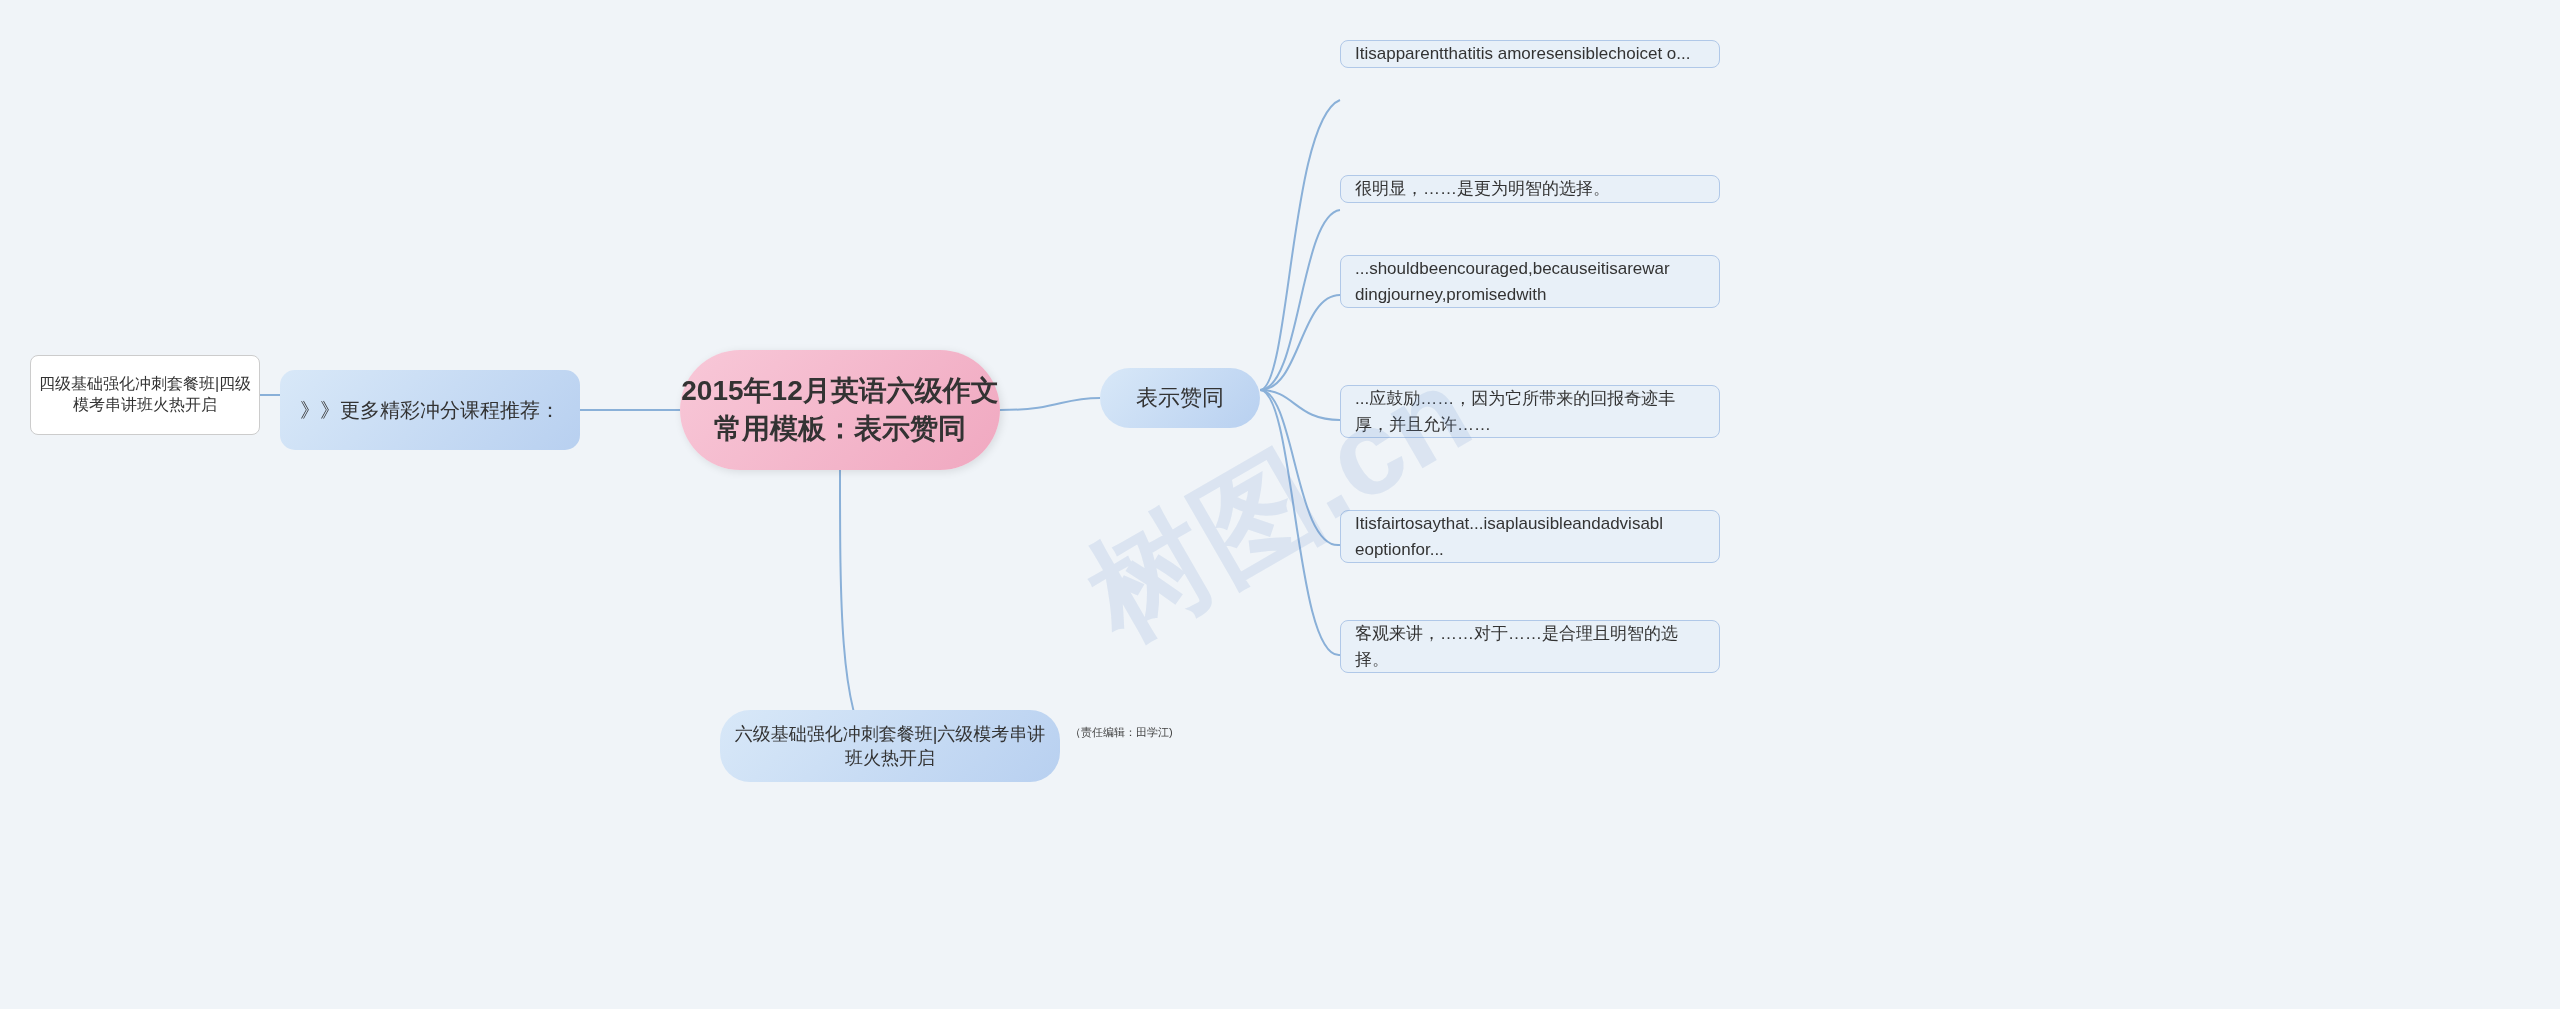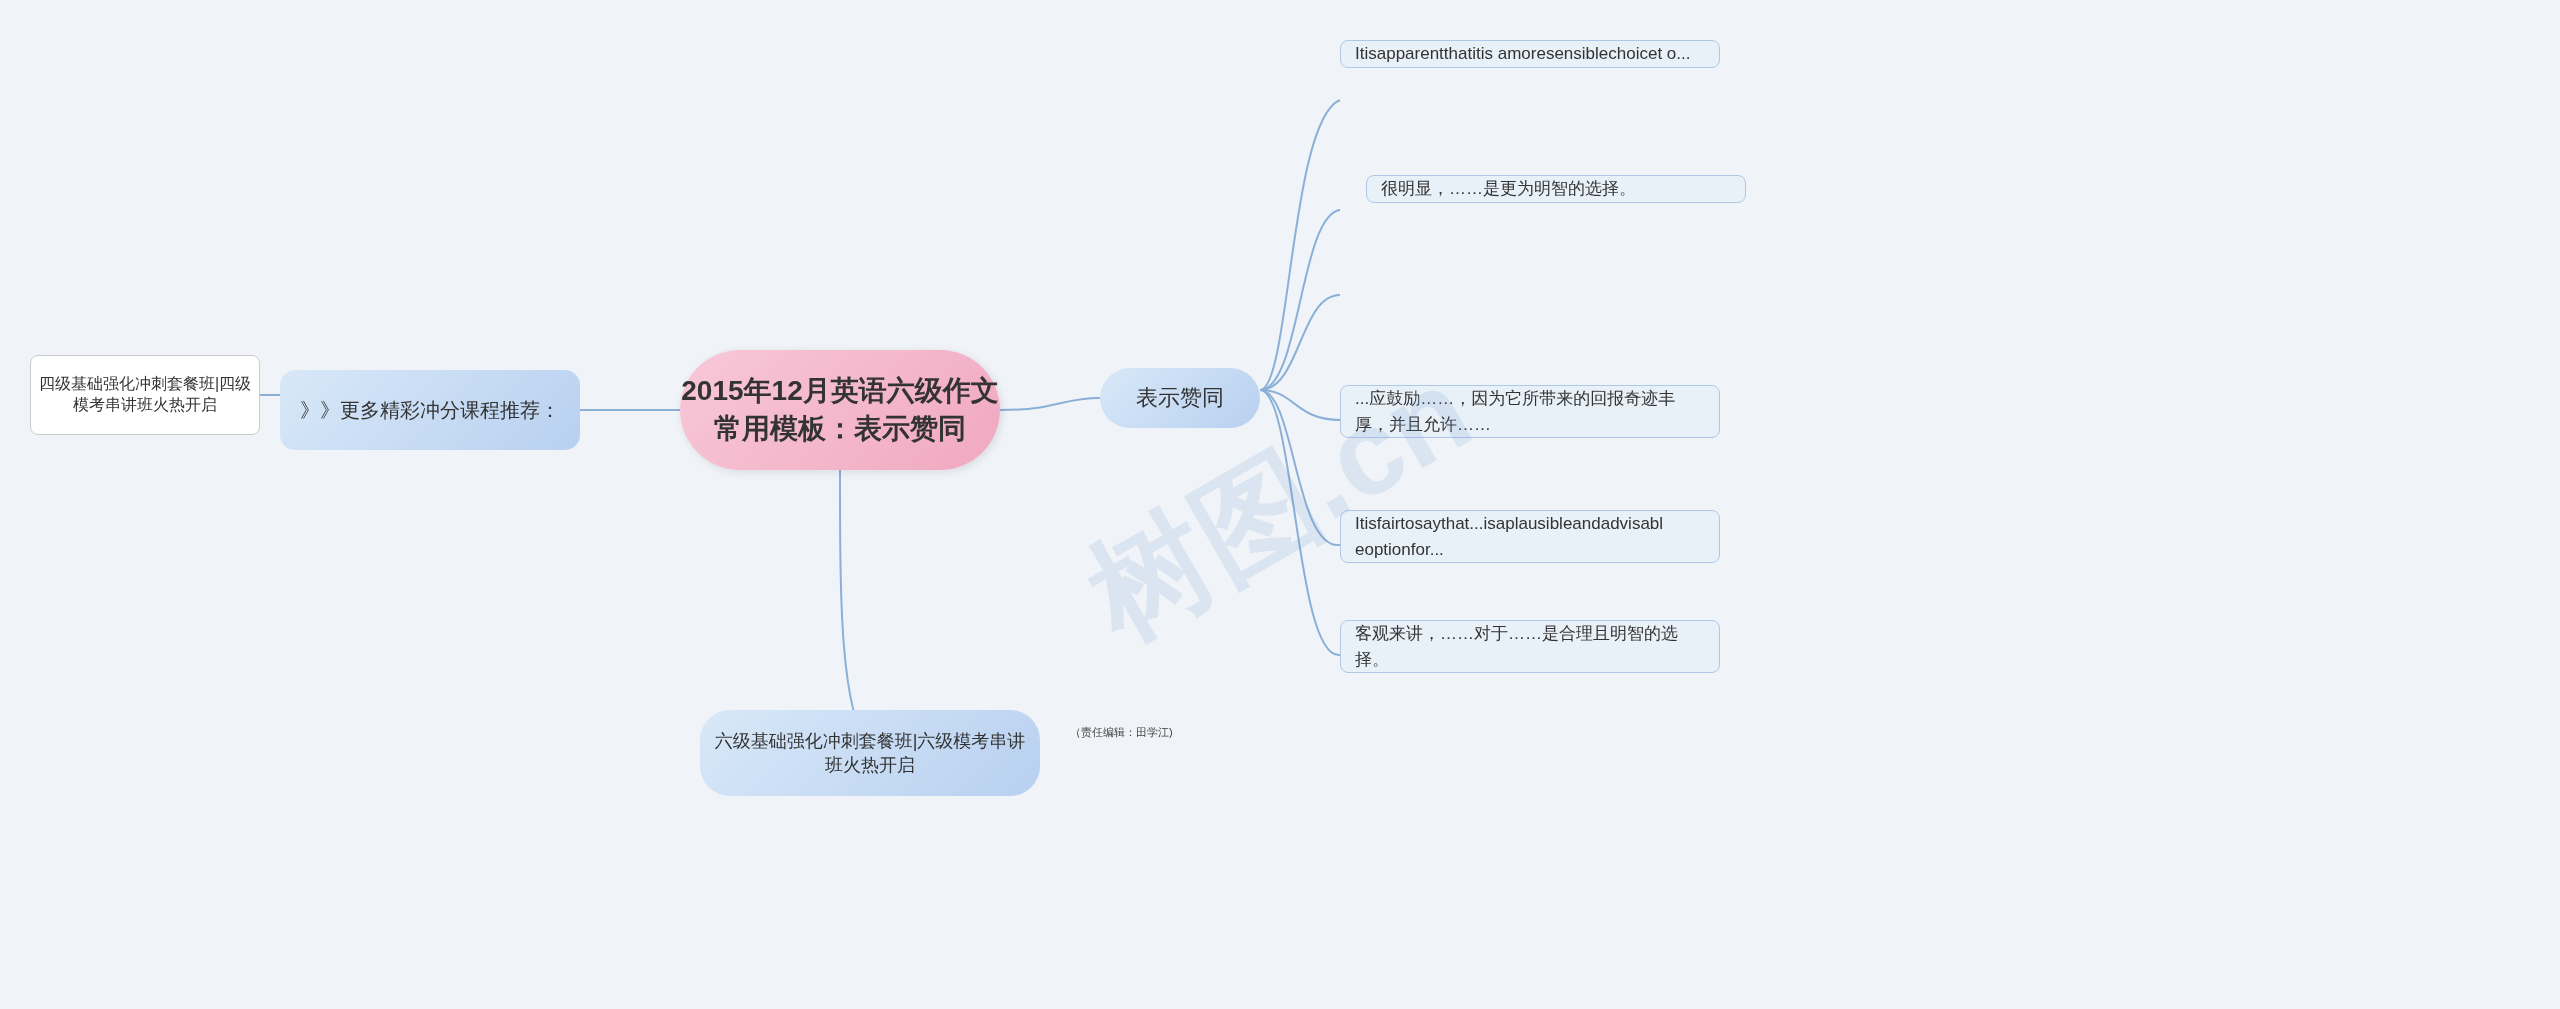--- a/index.html
+++ b/index.html
@@ -107,24 +107,24 @@
       justify-content: center;
       text-align: center;
       font-size: 16px;
       color: #333;
       z-index: 5;
     }
 
     
     .bottom-node {
       position: absolute;
-      left: 700px;
+      left: 720px;
       top: 710px;
       width: 340px;
-      height: 86px;
+      height: 72px;
       background: linear-gradient(135deg, #d8e8f8, #b8d0f0);
       border-radius: 30px;
       display: flex;
       align-items: center;
       justify-content: center;
       text-align: center;
       font-size: 18px;
       color: #333;
       z-index: 5;
       padding: 10px;
@@ -148,21 +148,21 @@
       border-radius: 8px;
       padding: 0 14px;
       font-size: 17px;
       color: #333;
       z-index: 5;
       width: 380px;
       line-height: 1.5;
     }
 
     .text-box-1 { left: 1340px; top: 40px; }
-    .text-box-2 { left: 1340px; top: 175px; margin-left: 26px; }
+    .text-box-2 { left: 1340px; top: 175px; }
     .text-box-3 { left: 1340px; top: 255px; }
     .text-box-4 { left: 1340px; top: 385px; }
     .text-box-5 { left: 1340px; top: 510px; }
     .text-box-6 { left: 1340px; top: 620px; }
 
     
     .connector-svg {
       position: absolute;
       top: 0;
       left: 0;
@@ -234,20 +234,23 @@
   </div>
 
   <div class="text-box text-box-1">
     <span>Itisapparentthatitis amoresensiblechoicet o...</span>
   </div>
 
   <div class="text-box text-box-2">
     <span>很明显，……是更为明智的选择。</span>
   </div>
 
+  <div class="text-box text-box-3">
+    <span>...shouldbeencouraged,becauseitisarewar dingjourney,promisedwith</span>
+  </div>
 
   <div class="text-box text-box-4">
     <span>...应鼓励……，因为它所带来的回报奇迹丰厚，并且允许……</span>
   </div>
 
   <div class="text-box text-box-5">
     <span>Itisfairtosaythat...isaplausibleandadvisabl eoptionfor...</span>
   </div>
 
   <div class="text-box text-box-6">

